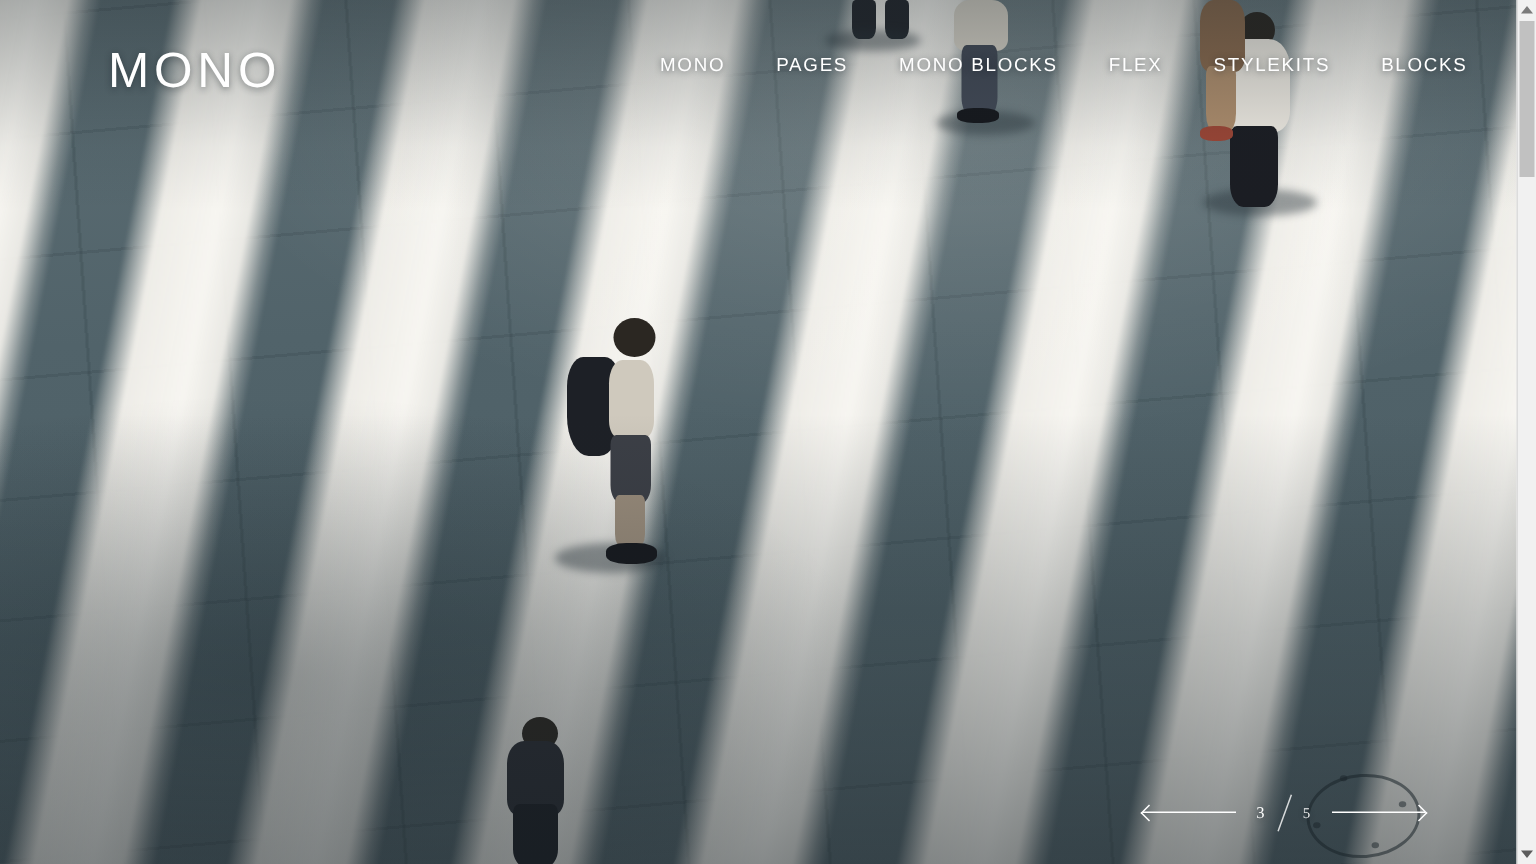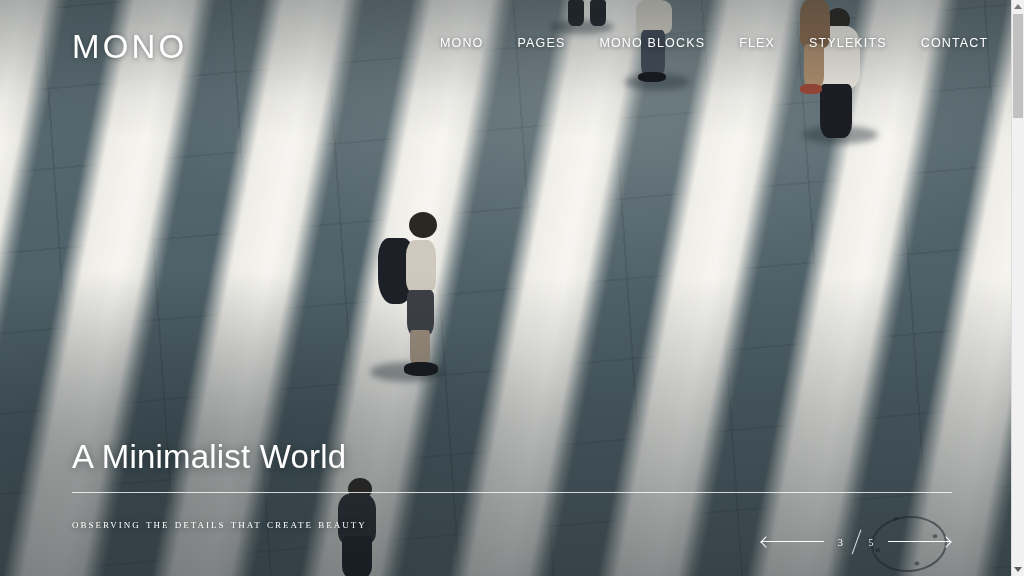--- a/index.html
+++ b/index.html
@@ -380,30 +380,25 @@
 
   <div id="site-header">
     <div id="logo">MONO</div>
 
     <nav id="main-nav">
       <span class="nav-item">MONO</span>
       <span class="nav-item">PAGES</span>
       <span class="nav-item">MONO BLOCKS</span>
       <span class="nav-item">FLEX</span>
       <span class="nav-item">STYLEKITS</span>
-      <span class="nav-item">CONTACT</span>
+      <span class="nav-item">BLOCKS</span>
       <span class="nav-item">STYLEKITS</span>
     </nav>
   </div>
 
-  <div id="hero-caption">
-    <h1 id="hero-title">A Minimalist World</h1>
-    <div id="hero-divider"></div>
-    <p id="hero-subtitle">Observing the Details That Create Beauty</p>
-  </div>
 
   <div id="slider-controls">
     <div class="arrow-btn arrow-left">
       <div class="arrow-line"></div>
       <div class="arrow-head"></div>
     </div>
 
     <div id="slide-counter">
       <span id="slide-current">3</span>
       <span id="slide-sep"></span>

